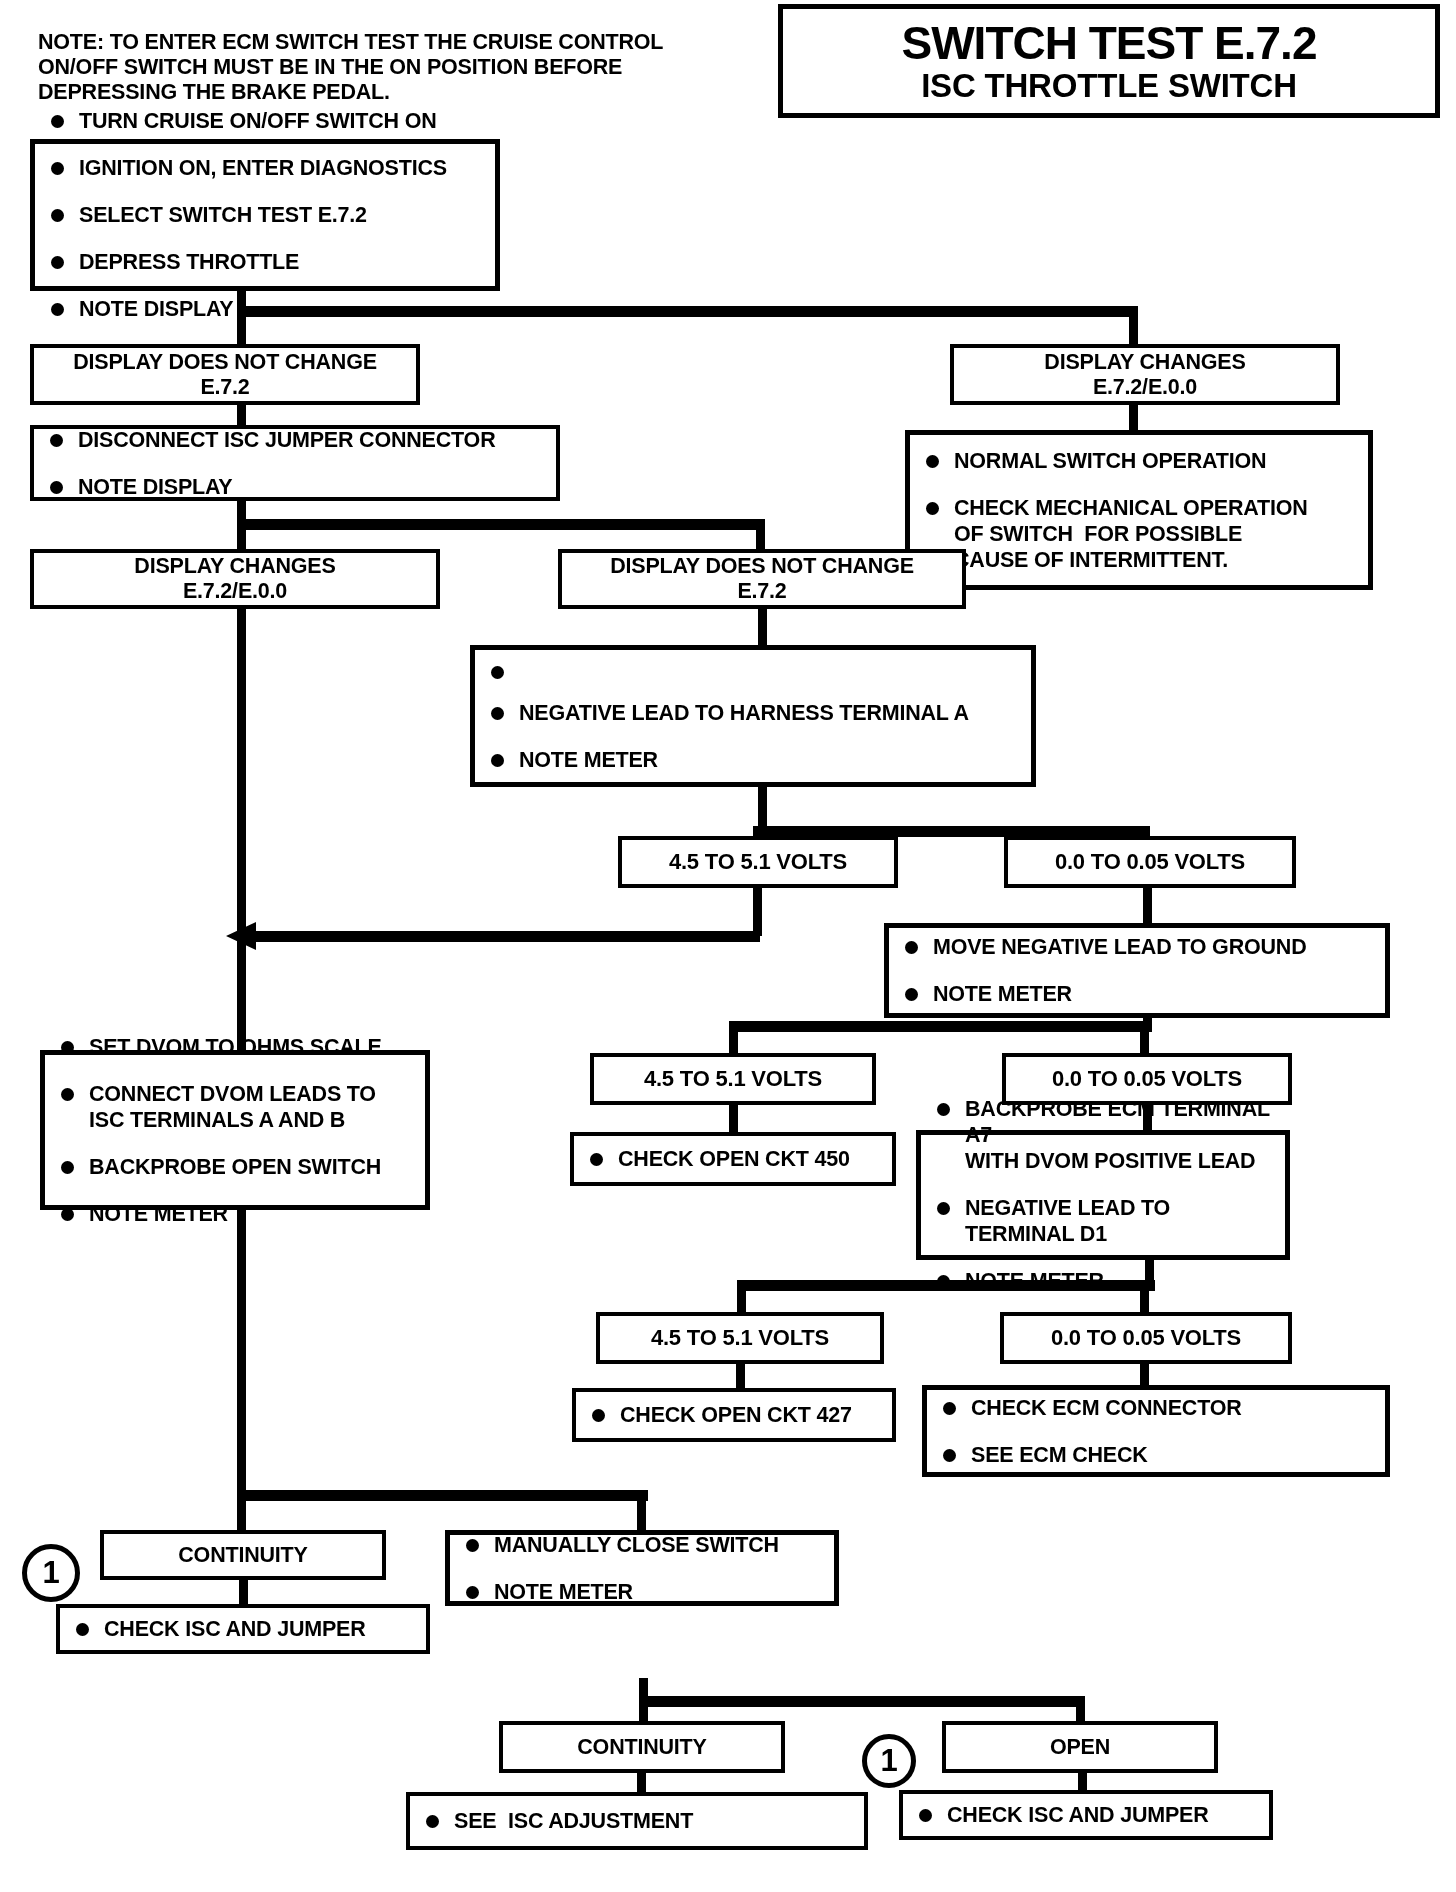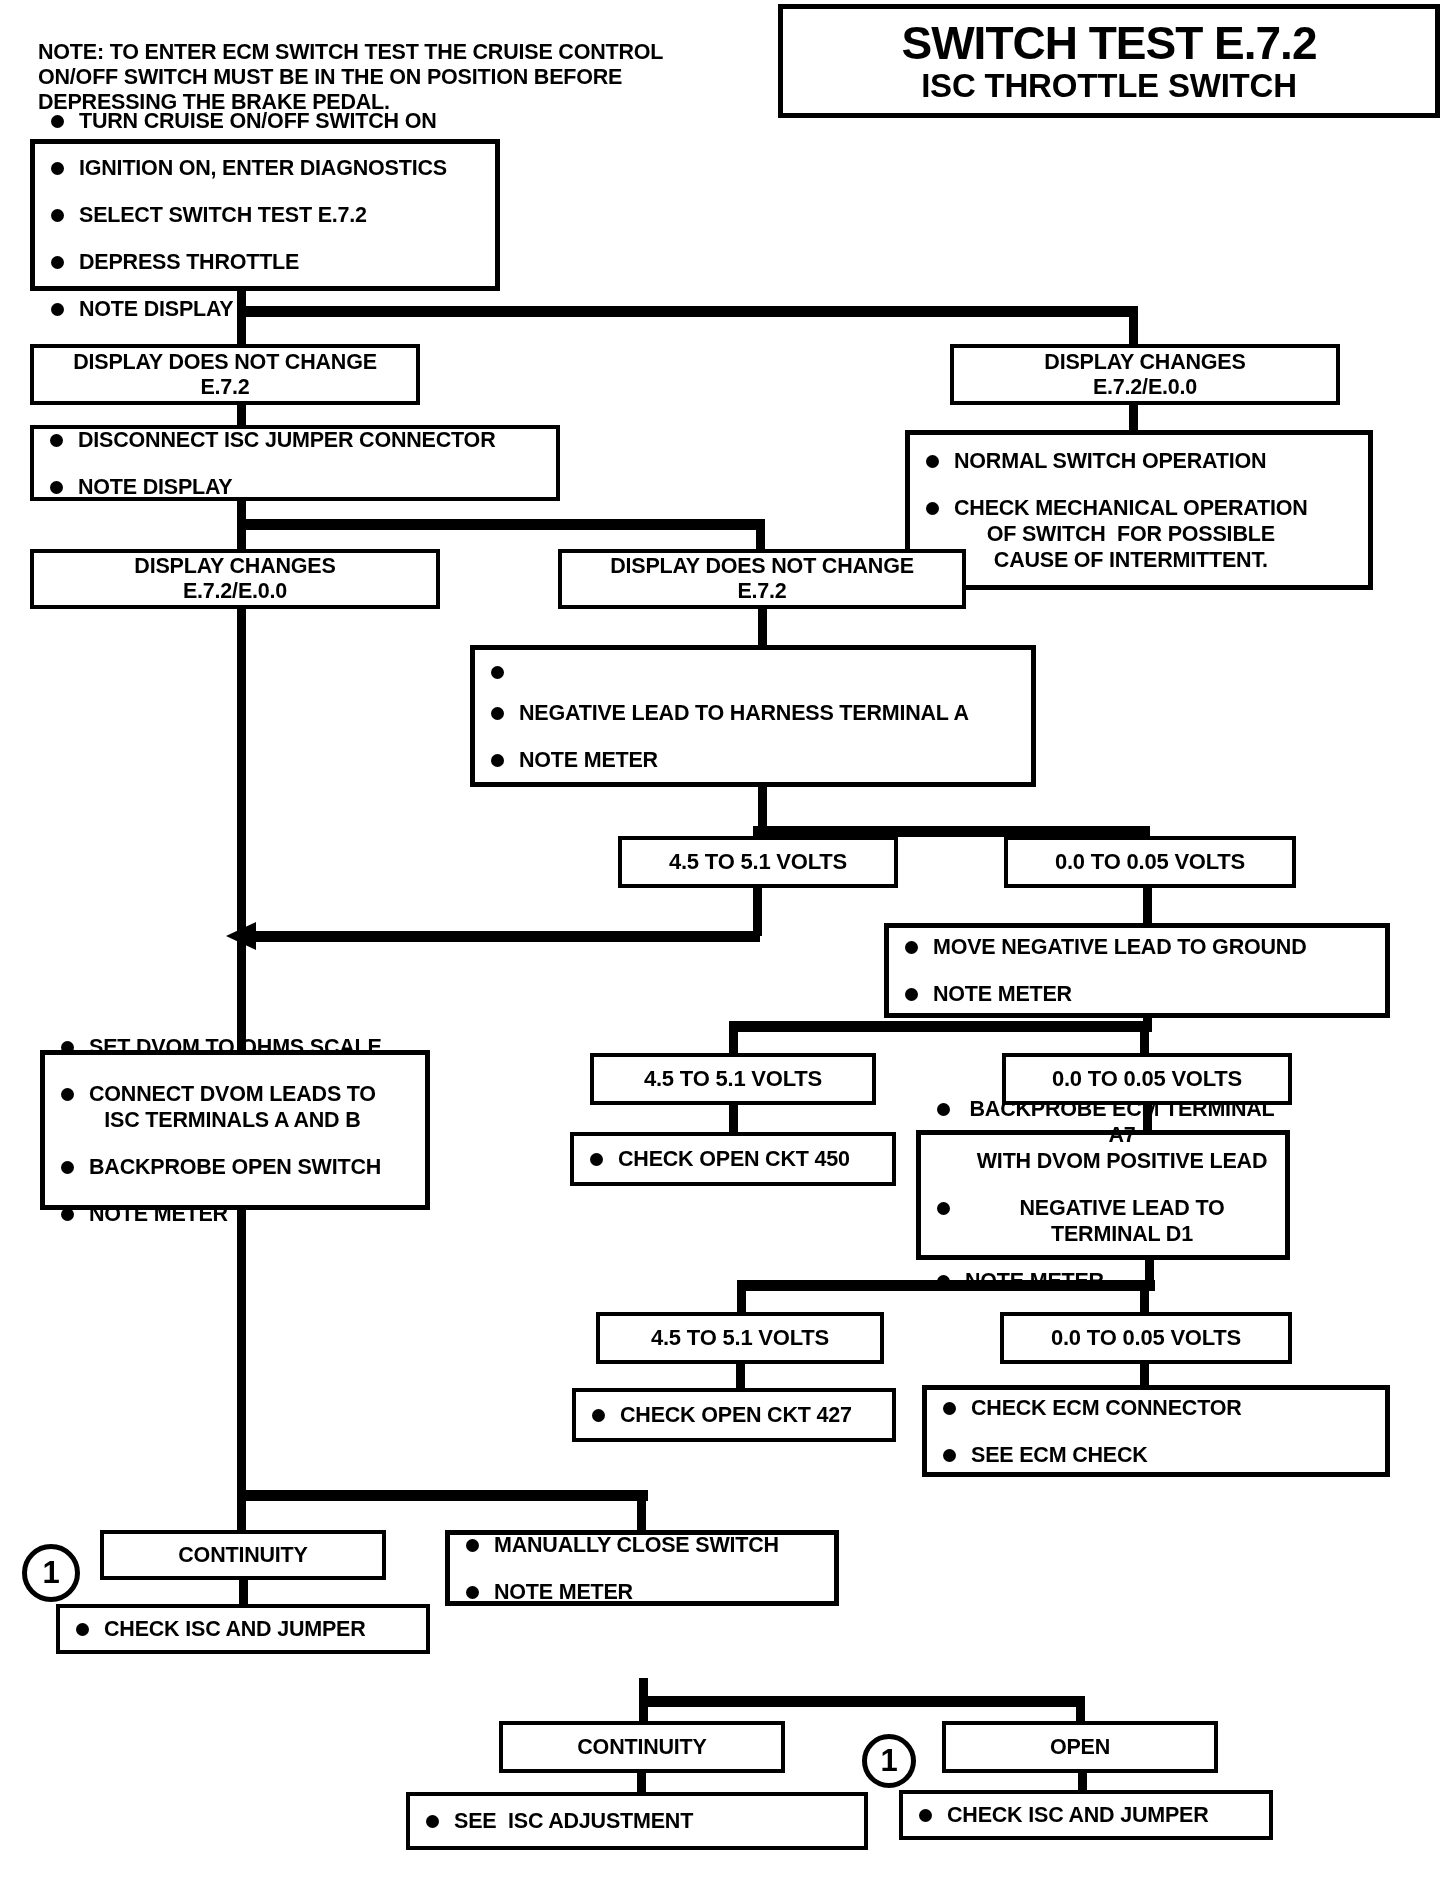--- a/index.html
+++ b/index.html
@@ -4,32 +4,32 @@
 <style>
   html,body{margin:0;padding:0;background:#fff;}
   #canvas{
     position:relative;width:1456px;height:1892px;background:#ffffff;overflow:hidden;
     font-family:"Liberation Sans",sans-serif;color:#000;font-weight:bold;letter-spacing:-0.2px;
   }
   .box{
     position:absolute;background:#fff;border:4px solid #000;box-sizing:border-box;
     display:flex;flex-direction:column;justify-content:center;
   }
-  .thick{border-width:5px;text-align:center;}
+  .thick{border-width:5px;}
   .center{align-items:center;text-align:center;}
   .label{font-size:21.5px;line-height:25px;white-space:pre-wrap;}
   .vlabel{font-size:22px;line-height:24px;}
   .bul{padding-left:16px;padding-right:6px;}
   .brow{display:flex;align-items:flex-start;}
   .brow + .brow{margin-top:21px;}
   .dot{width:13px;height:13px;min-width:13px;border-radius:50%;background:#000;margin-top:7px;margin-right:15px;}
   .btext{font-size:21.5px;line-height:26px;white-space:pre-wrap;}
   .line{position:absolute;background:#000;}
   .note{
-    position:absolute;left:38px;top:40px;width:640px;
+    position:absolute;left:38px;top:30px;width:640px;
     font-size:21.5px;line-height:25px;white-space:pre-wrap;
   }
   .title-box{
     position:absolute;left:778px;top:4px;width:662px;height:114px;border:5px solid #000;
     box-sizing:border-box;background:#fff;display:flex;flex-direction:column;align-items:center;justify-content:center;
   }
   .title-main{font-size:46px;line-height:50px;letter-spacing:-1px;text-align:right;}
   .title-sub{font-size:33px;line-height:36px;}
   .circle-ref{
     position:absolute;border:5px solid #000;border-radius:50%;background:#fff;box-sizing:border-box;

